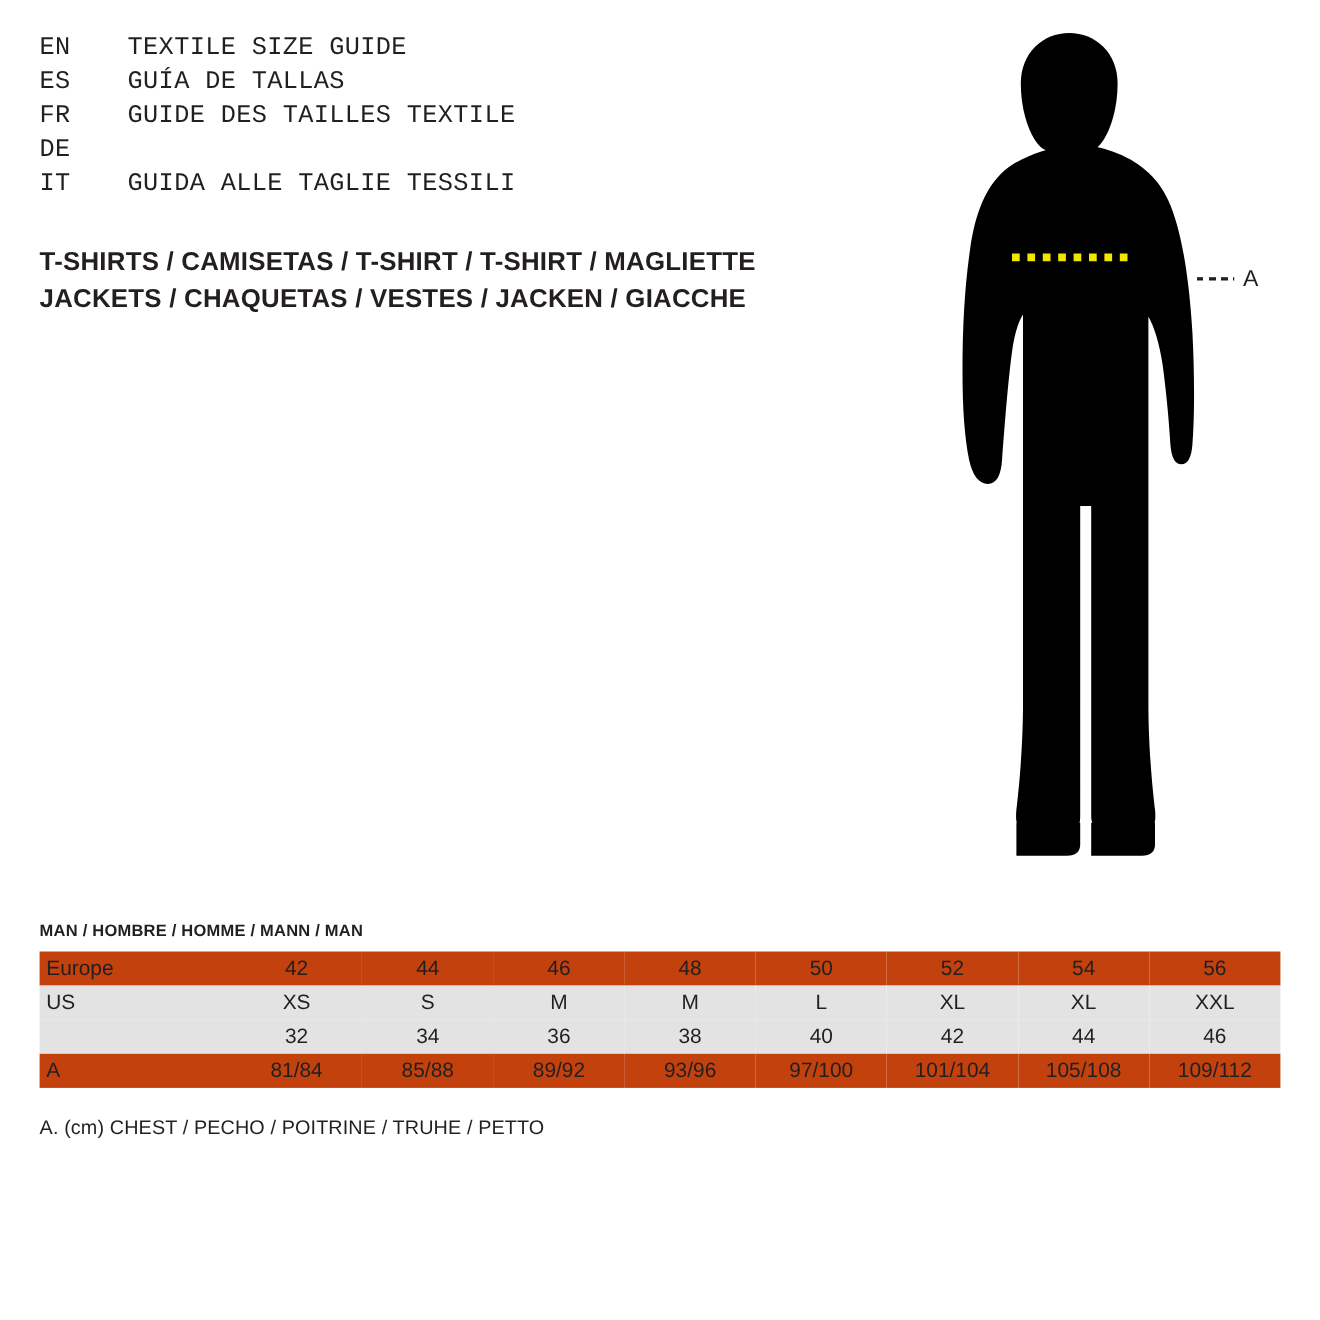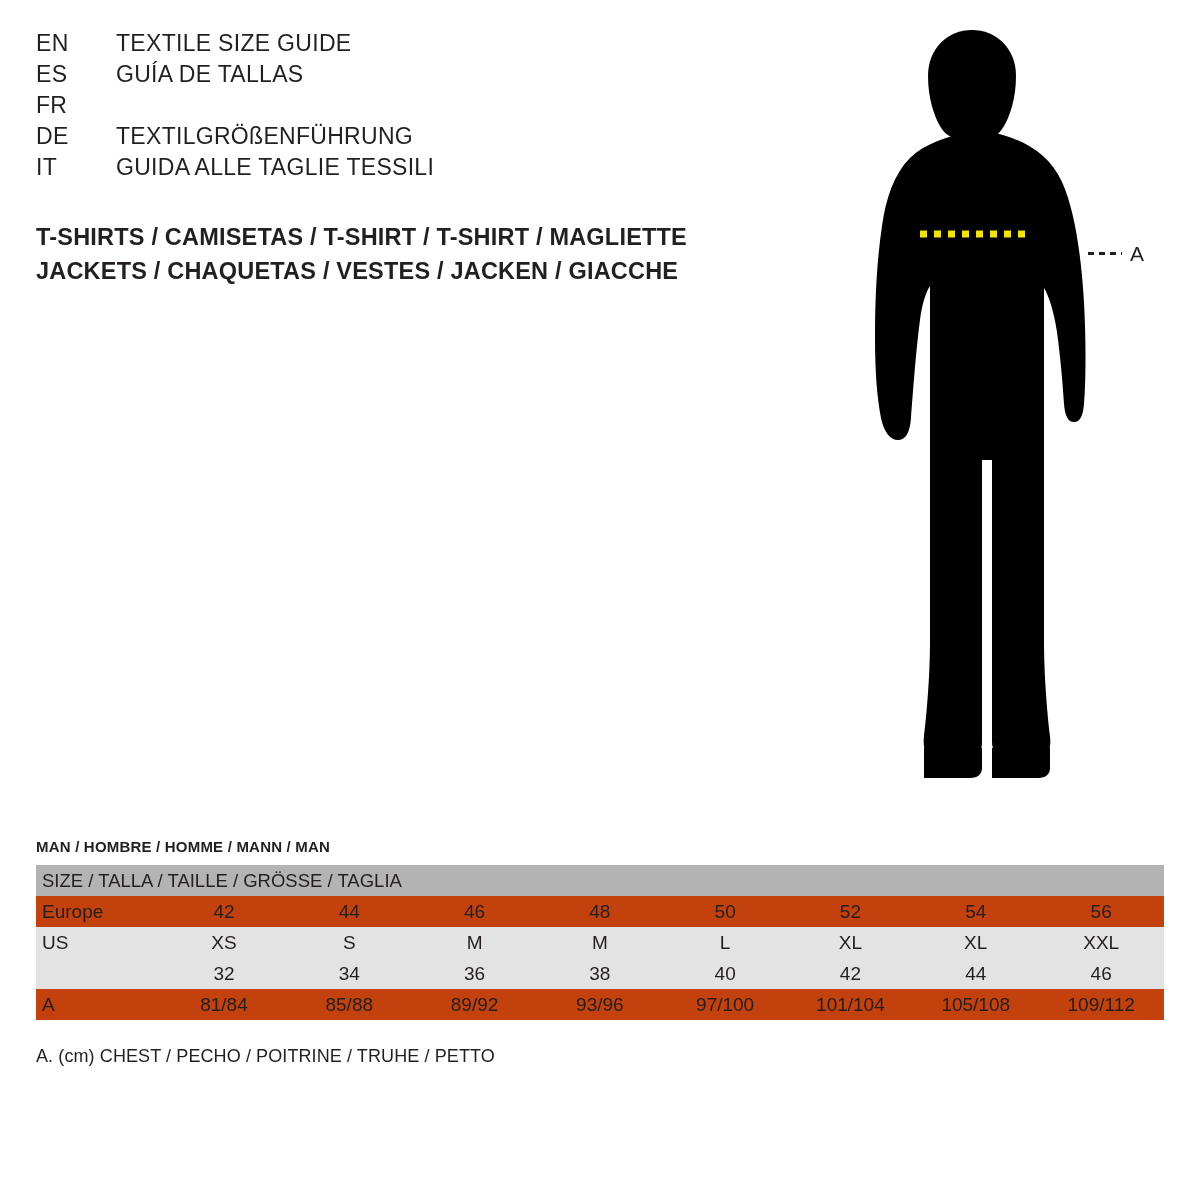--- a/index.html
+++ b/index.html
@@ -28,20 +28,21 @@
     left: 36px;
     top: 30px;
     width: 720px;
   }
   .lang-row {
     display: flex;
     align-items: baseline;
     height: 31px;
     font-size: 23px;
     letter-spacing: 0.3px;
+    font-family: Liberation Mono, monospace;
   }
   .lang-code {
     width: 80px;
     flex: 0 0 80px;
     font-size: 23px;
   }
   .lang-text {
     font-size: 23px;
   }
 
@@ -148,24 +149,24 @@
     <div class="lang-row">
       <span class="lang-code">EN</span>
       <span class="lang-text">TEXTILE SIZE GUIDE</span>
     </div>
     <div class="lang-row">
       <span class="lang-code">ES</span>
       <span class="lang-text">GUÍA DE TALLAS</span>
     </div>
     <div class="lang-row">
       <span class="lang-code">FR</span>
+      <span class="lang-text">GUIDE DES TAILLES TEXTILE</span>
     </div>
     <div class="lang-row">
       <span class="lang-code">DE</span>
-      <span class="lang-text">TEXTILGRÖßENFÜHRUNG</span>
     </div>
     <div class="lang-row">
       <span class="lang-code">IT</span>
       <span class="lang-text">GUIDA ALLE TAGLIE TESSILI</span>
     </div>
   </div>
 
   <div class="cat-block">
     <div class="cat-line">T-SHIRTS / CAMISETAS / T-SHIRT / T-SHIRT / MAGLIETTE</div>
     <div class="cat-line">JACKETS / CHAQUETAS / VESTES / JACKEN / GIACCHE</div>
@@ -222,23 +223,20 @@
     </svg>
     <div class="callout-dashes"></div>
     <div class="callout-label">A</div>
   </div>
 
   <div class="table-section">
     <div class="man-title">MAN / HOMBRE / HOMME / MANN / MAN</div>
 
     <table class="size-table">
       <tbody>
-          <tr class="row-head">
-        <td class="col-label" colspan="9">SIZE / TALLA / TAILLE / GRÖSSE / TAGLIA</td>
-      </tr>
 
       <tr class="row-white">
         <td class="col-label">Europe</td>
         <td class="cell">42</td>
         <td class="cell">44</td>
         <td class="cell">46</td>
         <td class="cell">48</td>
         <td class="cell">50</td>
         <td class="cell">52</td>
         <td class="cell">54</td>

